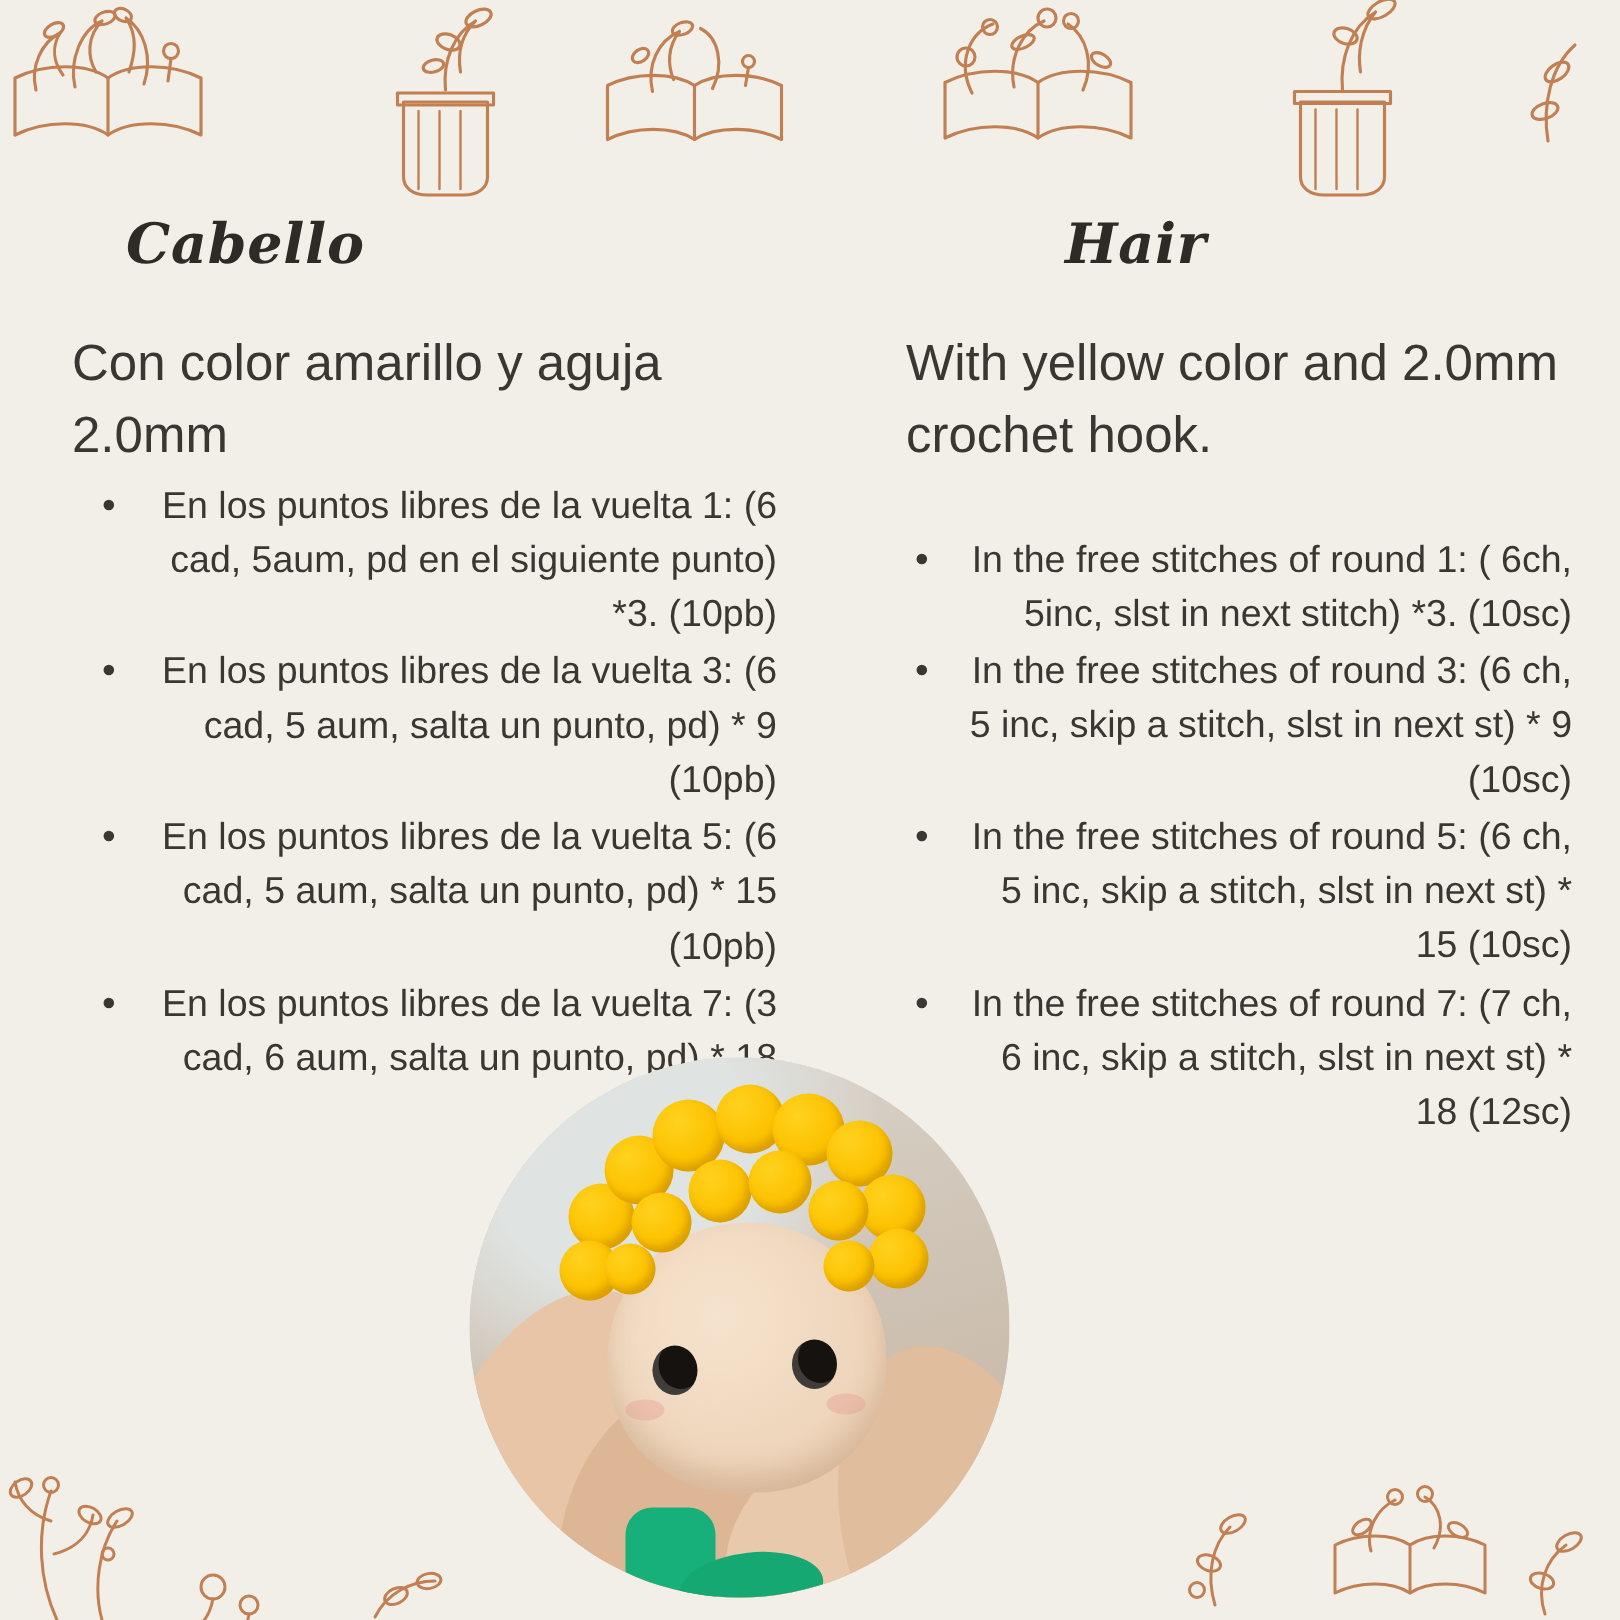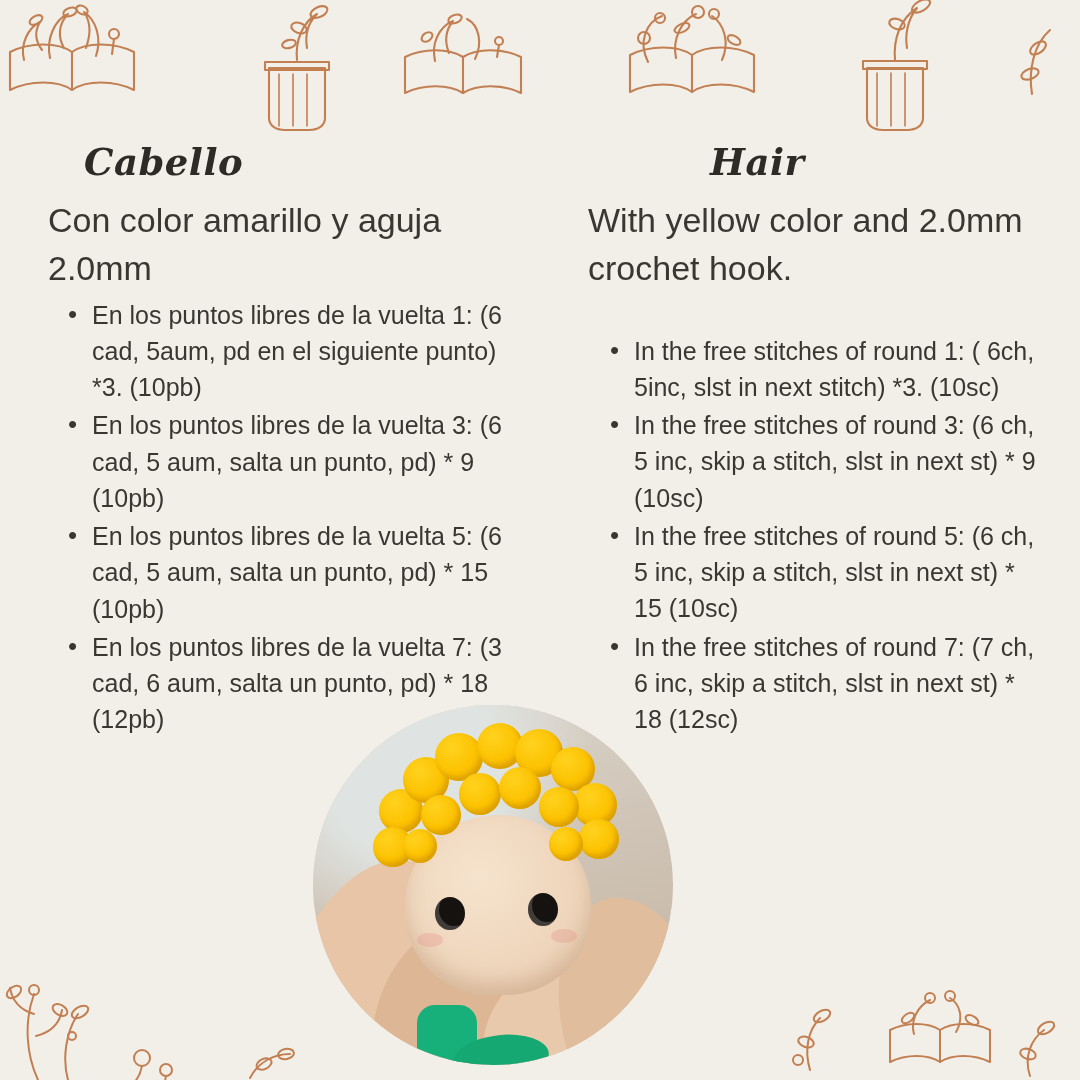--- a/index.html
+++ b/index.html
@@ -45,38 +45,39 @@
   }
   .col-es { left: 48px;  width: 470px; }
   .col-en { left: 588px; width: 460px; }
 
   .heading {
     font-family: "DejaVu Serif", serif;
     font-style: italic;
     font-weight: bold;
     font-size: 37px;
     color: #2e2b27;
-    margin: 0 0 12px 0;
+    margin: 0 0 34px 0;
     letter-spacing: 0.5px;
   }
   .col-es .heading { padding-left: 36px; }
   .col-en .heading { padding-left: 122px; }
 
   .intro {
     font-size: 34px;
     line-height: 1.42;
     color: #3a3733;
     margin: 0 0 4px 0;
   }
-  .col-en .intro { padding-left: 0; }
+  .col-en .intro { padding-left: 0; margin-left: 16px; }
 
   ul.steps {
     margin: 4px 0 0 0;
     padding-left: 44px;
     list-style: none;
+    text-align: right;
   }
   ul.steps li {
     position: relative;
     font-size: 25px;
     line-height: 1.45;
     color: #3a3733;
     margin-bottom: 2px;
   }
   ul.steps li::before {
     content: "\2022";

